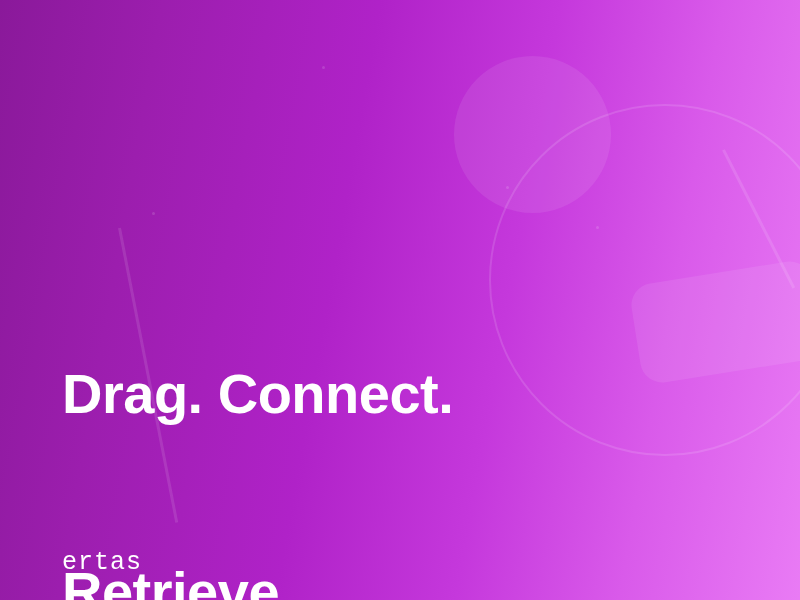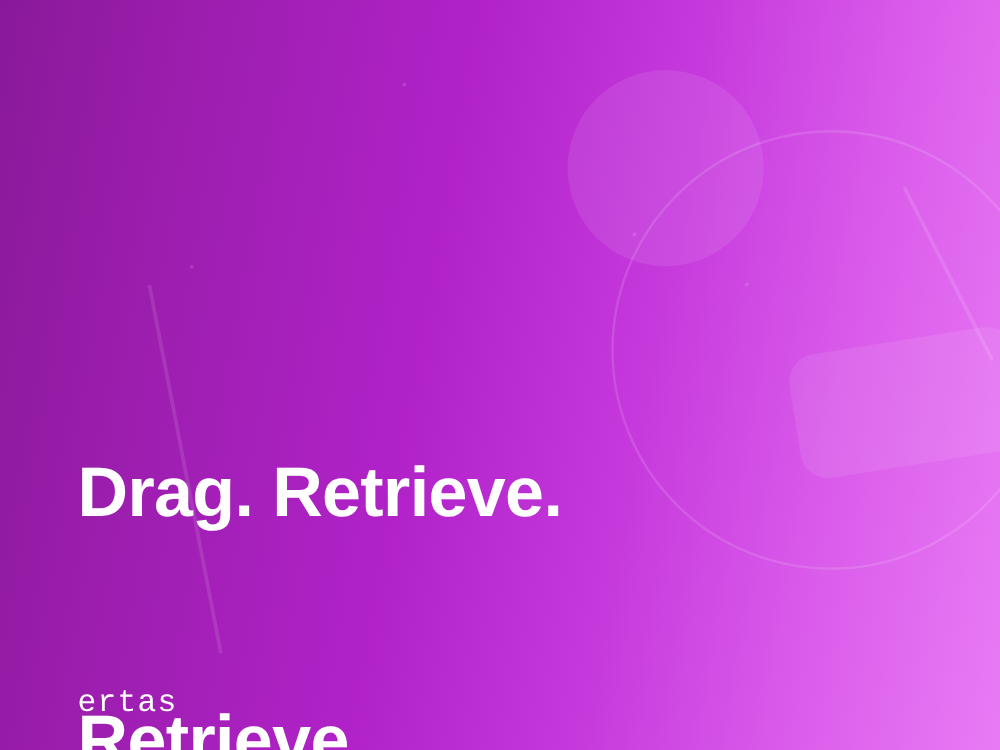--- a/index.html
+++ b/index.html
@@ -138,19 +138,19 @@
     <div class="deco-rounded-rect"></div>
     <div class="deco-line-left"></div>
     <div class="deco-line-right"></div>
     <div class="deco-speck speck-a"></div>
     <div class="deco-speck speck-b"></div>
     <div class="deco-speck speck-c"></div>
     <div class="deco-speck speck-d"></div>
   </div>
 
   <h1 class="headline">
-    <span class="headline-line">Drag. Retrieve.</span>
+    <span class="headline-line">Drag. Connect.</span>
     <span class="headline-line">Retrieve.</span>
   </h1>
 
   <div class="wordmark">ertas</div>
 
 </div>
 
 </body></html>

